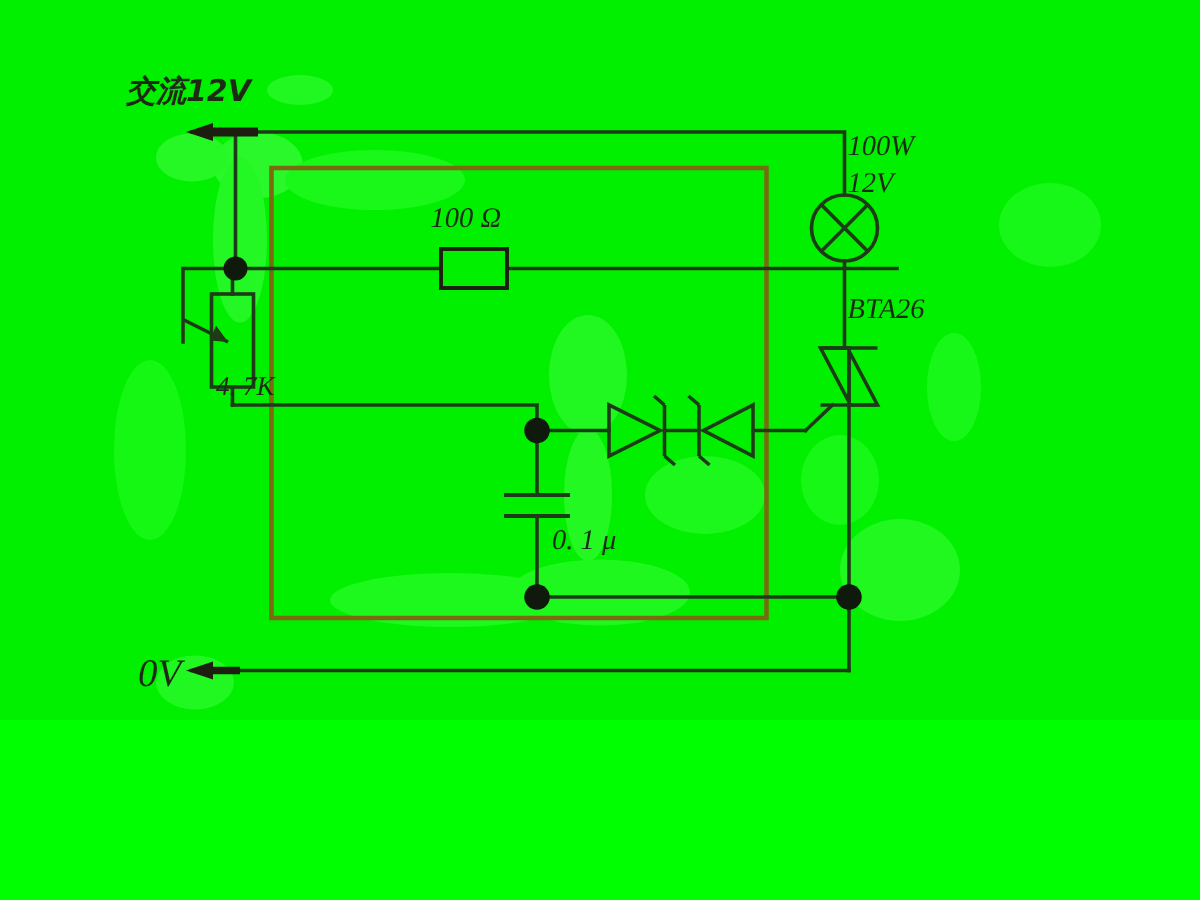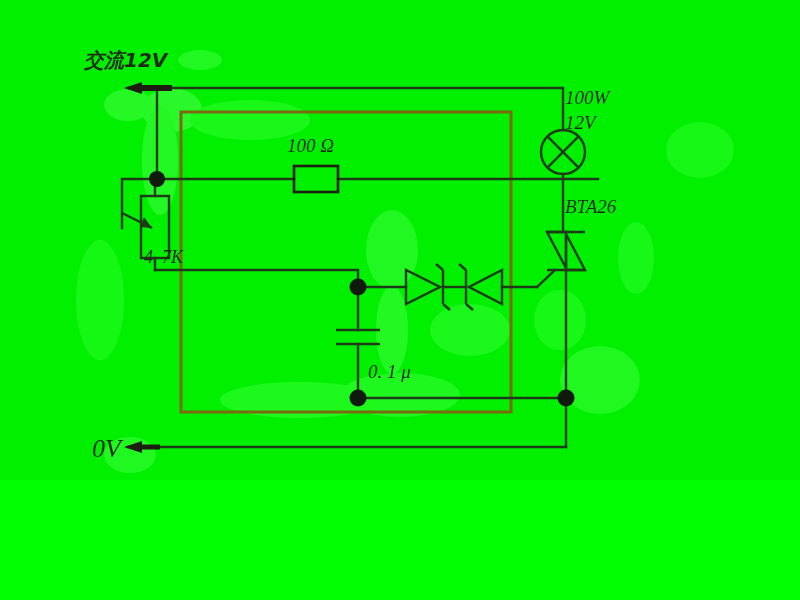--- a/index.html
+++ b/index.html
@@ -40,21 +40,21 @@
     font-family: "DejaVu Sans", "Liberation Sans", sans-serif;
     font-weight: bold;
   }
   #lbl-ac      { left: 84px;  top: 50px;  font-size: 20px; }
   #lbl-res     { left: 287px; top: 136px; font-size: 19px; }
   #lbl-lampv   { left: 565px; top: 85px;  font-size: 19px; margin-top: 28px; }
   #lbl-lampw   { left: 565px; top: 88px; font-size: 19px; }
   #lbl-triac   { left: 565px; top: 197px; font-size: 19px; }
   #lbl-zener   { left: 366px; top: 228px; font-size: 19px; }
   #lbl-pot     { left: 99px;  top: 248px; font-size: 18px; margin-left: 45px; }
-  #lbl-cap     { left: 368px; top: 362px; font-size: 19px; }
+  #lbl-cap     { left: 368px; top: 351px; font-size: 19px; }
   #lbl-zero    { left: 92px;  top: 435px; font-size: 26px; }
 </style>
 </head>
 <body>
 
 <div id="stage">
 
   <svg id="circuit-svg" viewBox="0 0 800 600">
 
     <g opacity="0.55">

